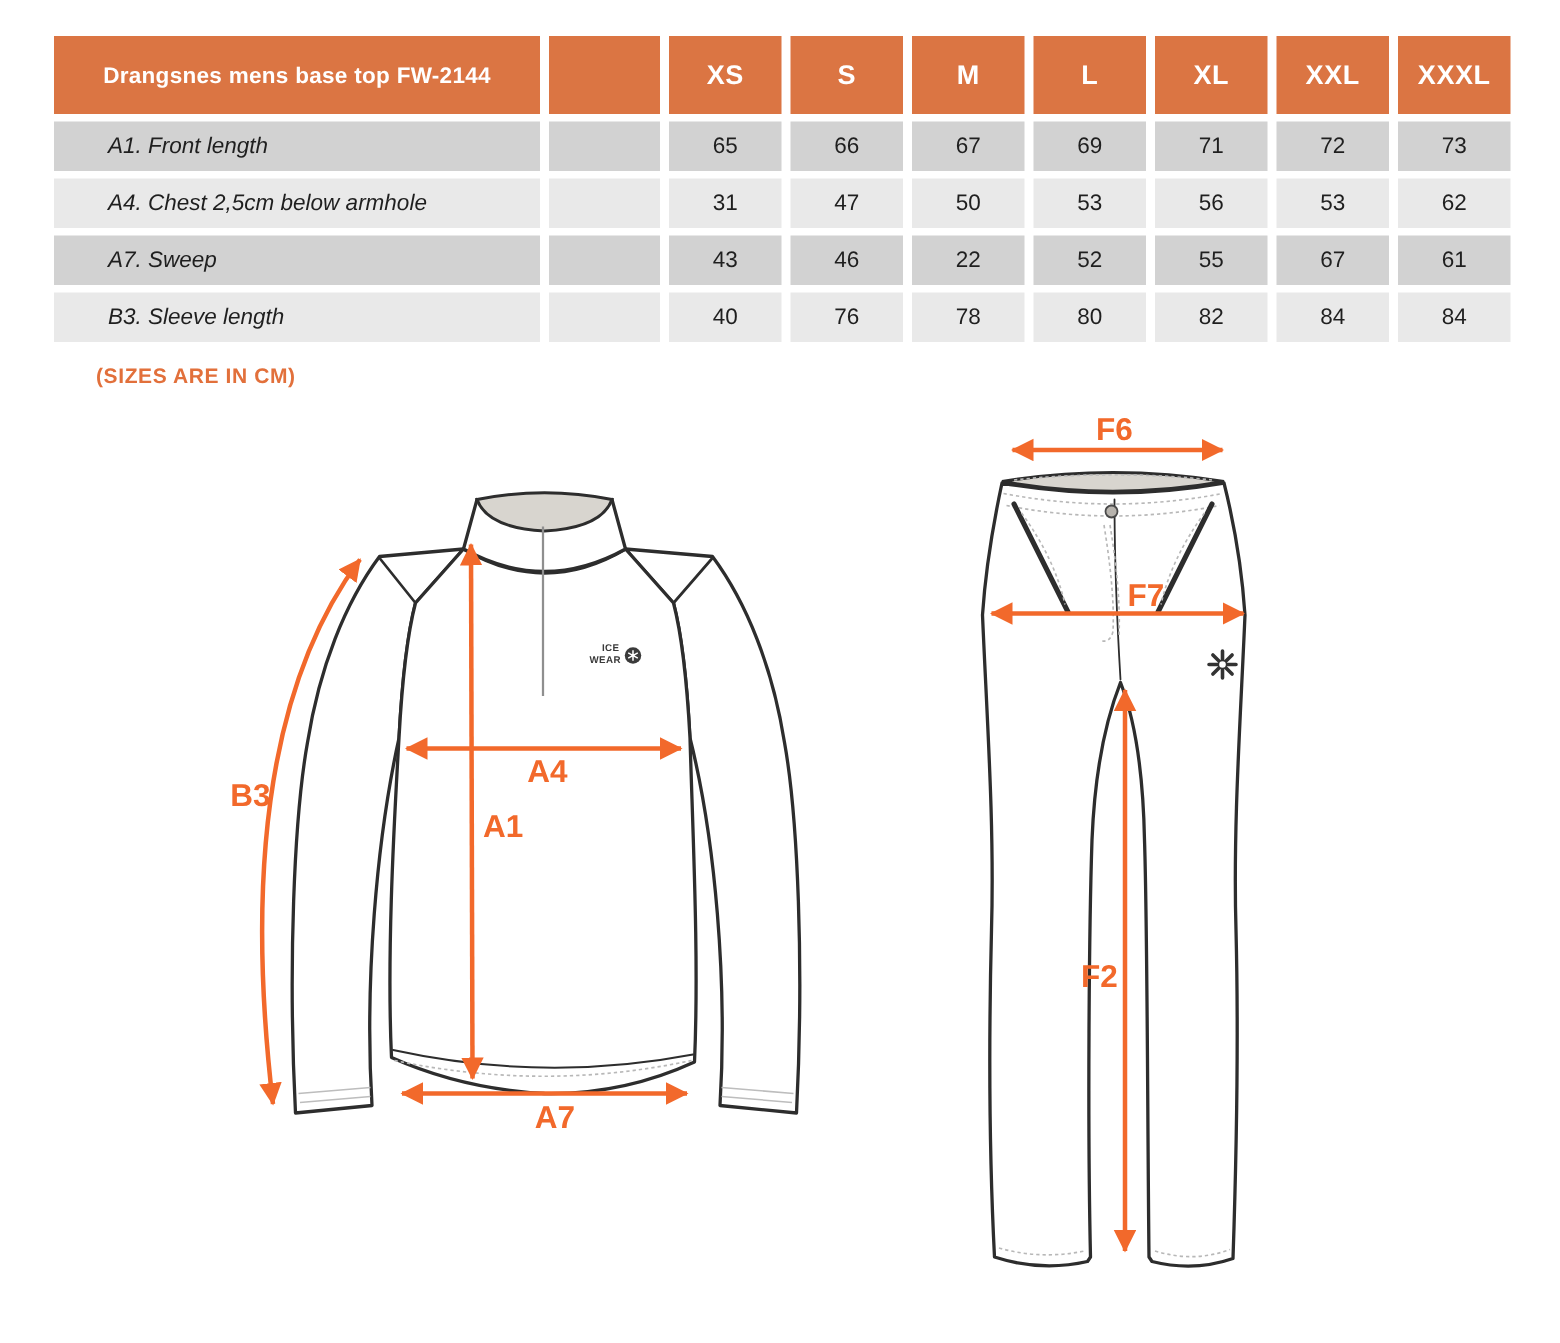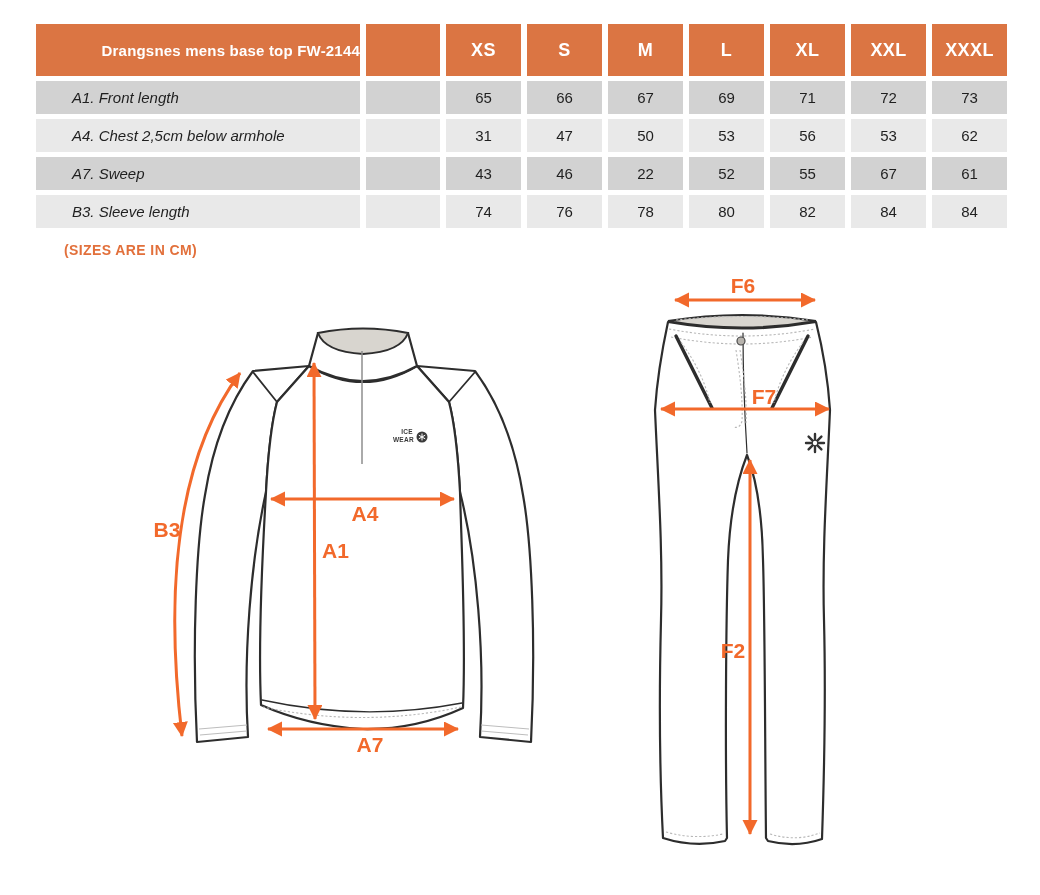--- a/index.html
+++ b/index.html
@@ -11,21 +11,21 @@
   table.size-table{
     position:absolute;left:30px;top:19px;
     border-collapse:separate;border-spacing:6px 5px;table-layout:fixed;
   }
   .size-table th,.size-table td{padding:0;margin:0;}
   .size-table thead th{
     height:52px;background:#DB7543;color:#ffffff;
     font-size:18px;font-weight:bold;text-align:center;letter-spacing:.4px;
   }
   .size-table thead th.title-cell{
-    text-align:right;font-size:15px;letter-spacing:.2px;
+    text-align:center;font-size:15px;letter-spacing:.2px;
   }
   .size-table tbody td{
     height:33px;font-size:15px;color:#1f1f1f;text-align:center;
   }
   .size-table tbody tr:nth-child(odd) td{background:#D2D2D2;}
   .size-table tbody tr:nth-child(even) td{background:#E9E9E9;}
   .size-table tbody td.row-label{text-align:left;padding-left:36px;font-style:italic;}
   
   .sizes-note{
     position:absolute;left:64px;top:242px;
@@ -102,21 +102,21 @@
       <td>46</td>
       <td>22</td>
       <td>52</td>
       <td>55</td>
       <td>67</td>
       <td>61</td>
     </tr>
     <tr>
       <td class="row-label">B3. Sleeve length</td>
       <td></td>
-      <td>74</td>
+      <td>40</td>
       <td>76</td>
       <td>78</td>
       <td>80</td>
       <td>82</td>
       <td>84</td>
       <td>84</td>
     </tr>
   </tbody>
 </table>
 

